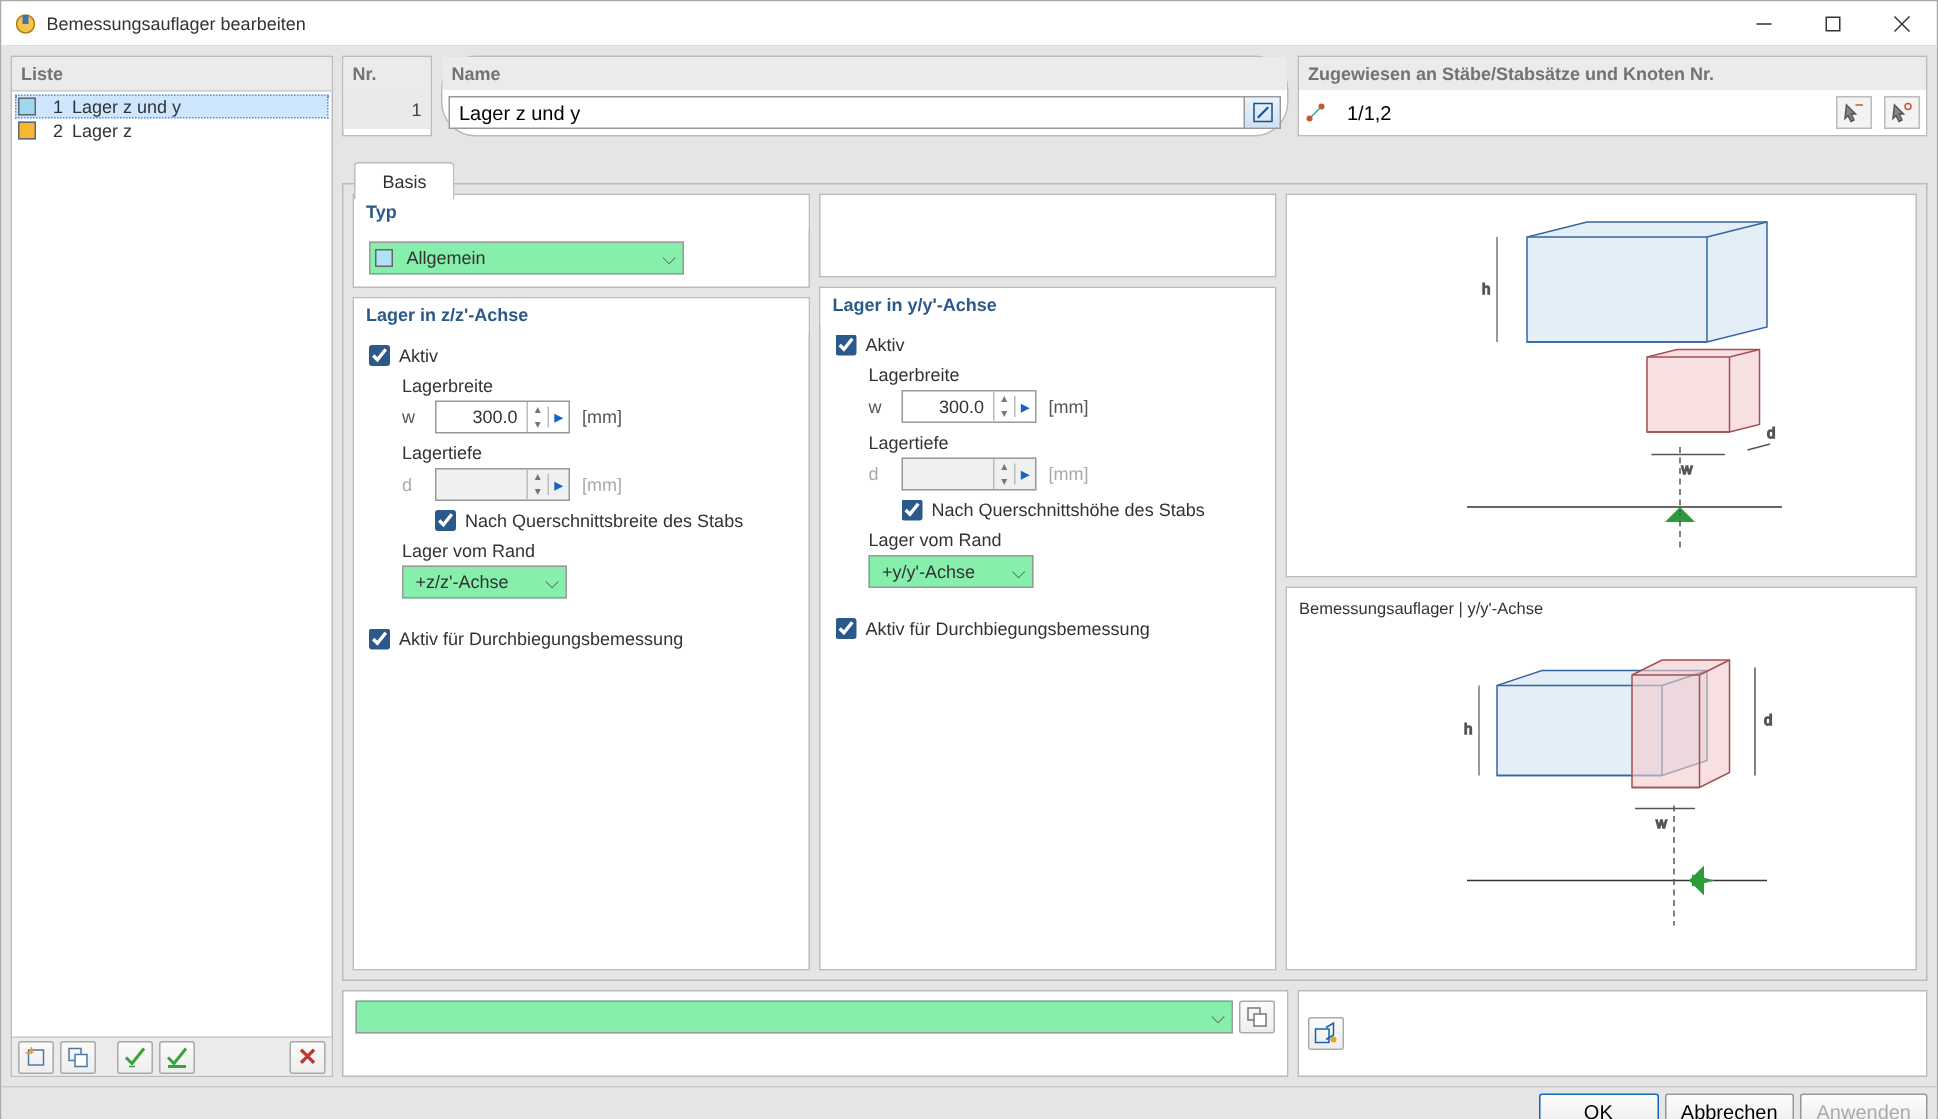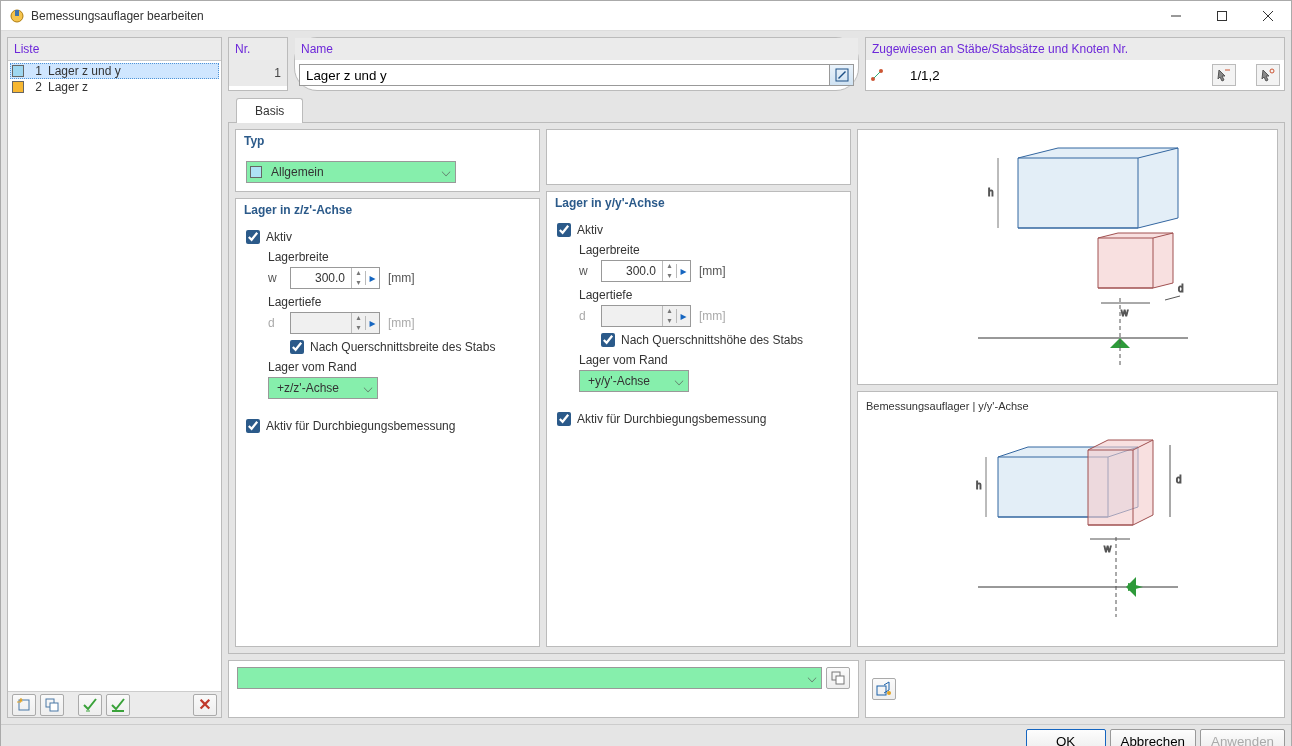--- a/index.html
+++ b/index.html
@@ -7,21 +7,21 @@
   .window { width:1292px; height:746px; border:1px solid #aaa; display:flex; flex-direction:column; }
   .titlebar { height:30px; background:#fff; display:flex; align-items:center; padding:0 0 0 8px; border-bottom:1px solid #ddd; }
   .titlebar .ico { width:16px; height:16px; margin-right:6px; }
   .titlebar .title { flex:1; color:#333; }
   .titlebar .winbtns { display:flex; }
   .titlebar .winbtn { width:46px; height:30px; display:flex; align-items:center; justify-content:center; color:#333; }
   .body { flex:1; display:flex; flex-direction:column; background:#e5e5e5; padding:6px; gap:6px; }
   .topcols { flex:1; display:flex; gap:6px; min-height:0; }
   
   .leftpanel { width:215px; display:flex; flex-direction:column; background:#fff; border:1px solid #bbb; }
-  .panelhead { background:#ebebeb; color:#6d28d9; font-weight:normal; padding:4px 6px; border-bottom:1px solid #ccc; }
+  .panelhead { background:#ebebeb; color:#737373; font-weight:bold; padding:4px 6px; border-bottom:1px solid #ccc; }
   .list { flex:1; overflow:auto; padding:2px; }
   .listrow { display:flex; align-items:center; padding:1px 2px; gap:6px; }
   .listrow.sel { background:#cfe6ff; outline:1px dotted #5095d8; outline-offset:-1px; }
   .swatch { width:12px; height:12px; border:1px solid #666; }
   .listrow .num { width:12px; text-align:right; }
   .leftfoot { height:26px; display:flex; align-items:center; gap:4px; padding:4px; border-top:1px solid #ccc; background:#ebebeb; }
   .tbtn { width:24px; height:22px; border:1px solid #aaa; background:linear-gradient(#fafafa,#eee); display:flex; align-items:center; justify-content:center; border-radius:2px; }
   .tbtn svg { width:16px; height:16px; }
   .spacer { flex:1; }
   .del { color:#c0392b; font-weight:bold; font-size:16px; }
@@ -31,25 +31,25 @@
   .fieldset { border:1px solid #bbb; background:#fff; }
   .fieldset .panelhead { border-bottom:none; }
   .fieldset .inner { padding:6px; }
   .nrbox { width:60px; }
   .nrbox .inner { text-align:right; padding:6px; color:#444; background:#eaeaea; }
   .namebox { flex:1;border-radius:23px; }
   .namebox .inner { display:flex; align-items:center; gap:0; padding:4px; }
   .txtinput { flex:1; height:22px; border:1px solid #999; padding:0 6px; background:#fff; }
   .iconbtn { width:24px; height:22px; border:1px solid #999; border-left:none; background:linear-gradient(#eaf3fb,#cfe2f2); display:flex; align-items:center; justify-content:center; }
   .assignbox { width:420px; }
-  .assignbox .inner { display:flex; gap:20px; padding:4px; }
+  .assignbox .inner { display:flex; gap:8px; padding:4px; }
   .assignbtn { width:24px; height:22px; border:1px solid #bbb; background:#f3f3f3; display:flex; align-items:center;justify-content:center; }
   
   .tabs { display:flex; flex-direction:column; flex:1; min-height:0;}
-  .tabstrip { display:flex; gap:0; position:relative; top:1px; z-index:1; padding-left:8px;}
+  .tabstrip { display:flex; gap:0; position:relative; top:11px; z-index:1; padding-left:8px;}
   .tab { padding:5px 18px; border:1px solid #bbb; border-bottom:none; background:#f7f7f7; border-radius:3px 3px 0 0; }
   .tab.active { background:#fff; }
   .tabbody { flex:1; border:1px solid #bbb; background:#e5e5e5; display:flex; gap:6px; padding:6px; min-height:0;}
   
   .leftcol, .midcol { display:flex; flex-direction:column; gap:6px; }
   .leftcol, .midcol { width:305px; }
   
   .group { border:1px solid #bbb; background:#fff; padding:8px 10px; }
   .grouphead { color:#2b5a8a; font-weight:bold; margin:-8px -10px 8px -10px; padding:4px 8px; background:#fff; border-bottom:1px solid transparent; }
   .combo { display:flex; align-items:center; border:1px solid #999; height:22px; background:#86efac; }

